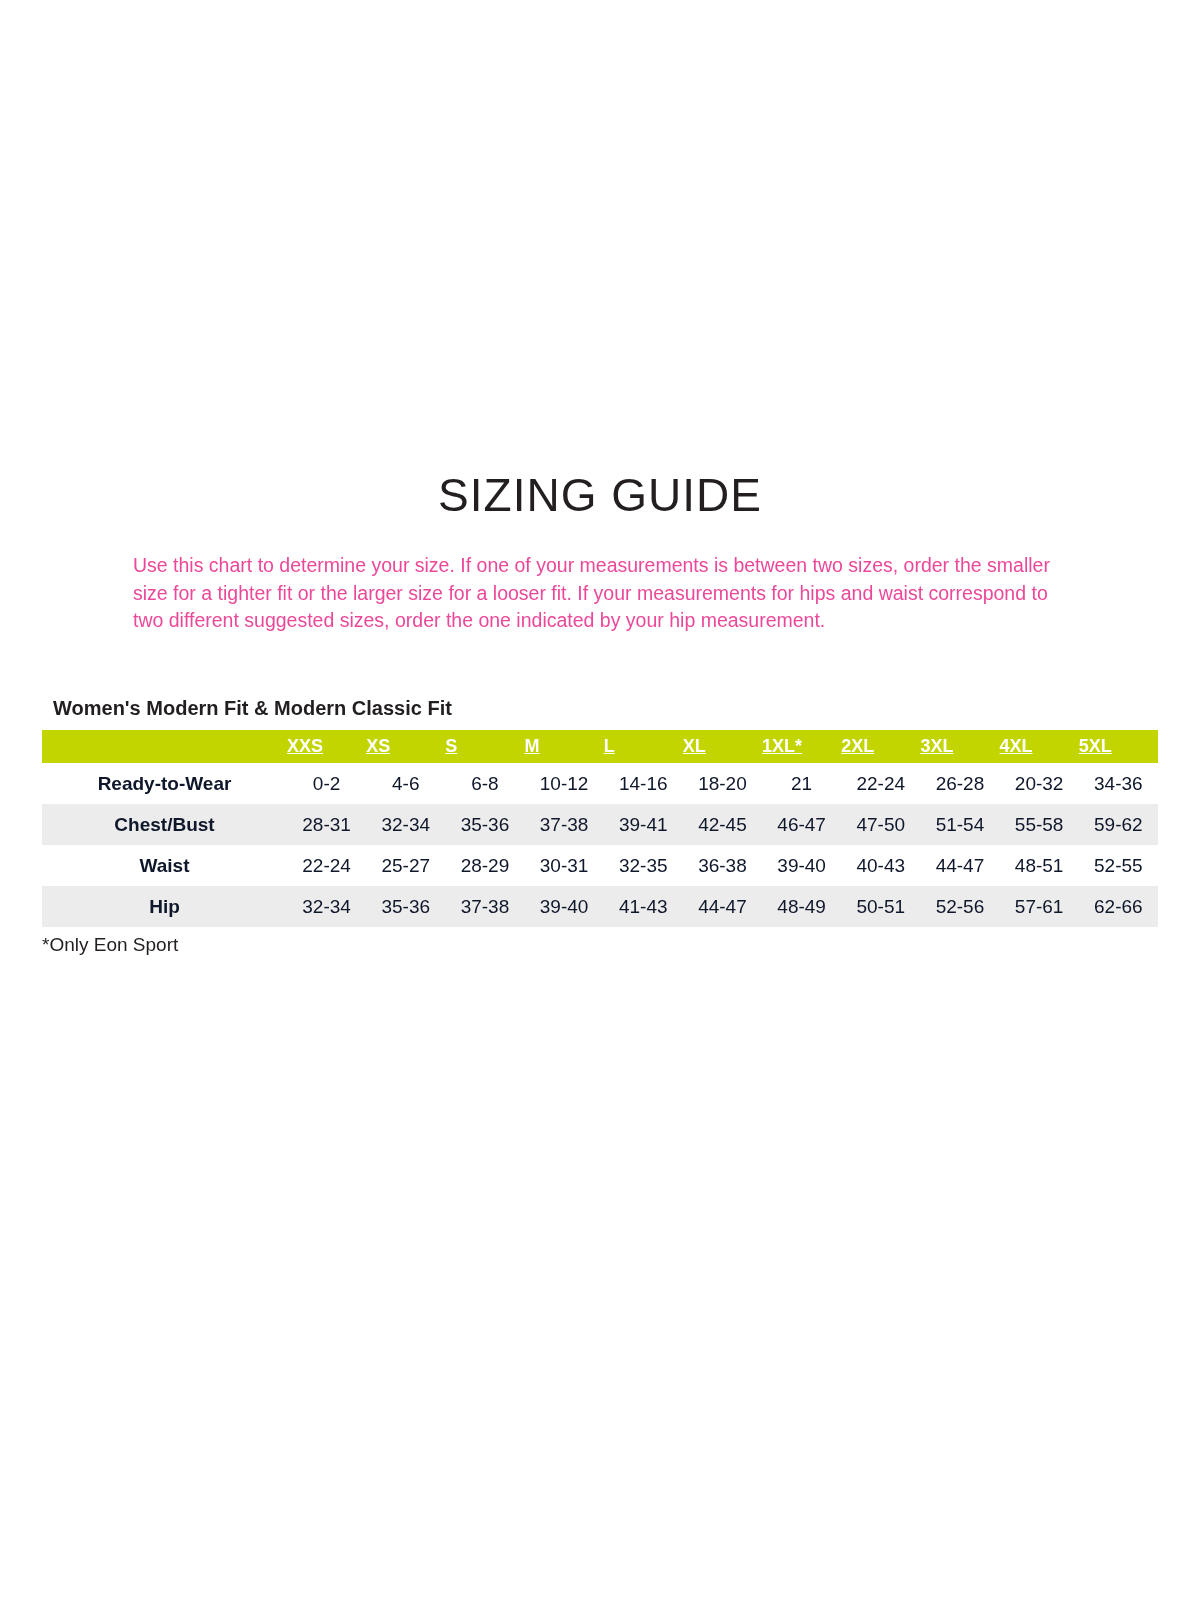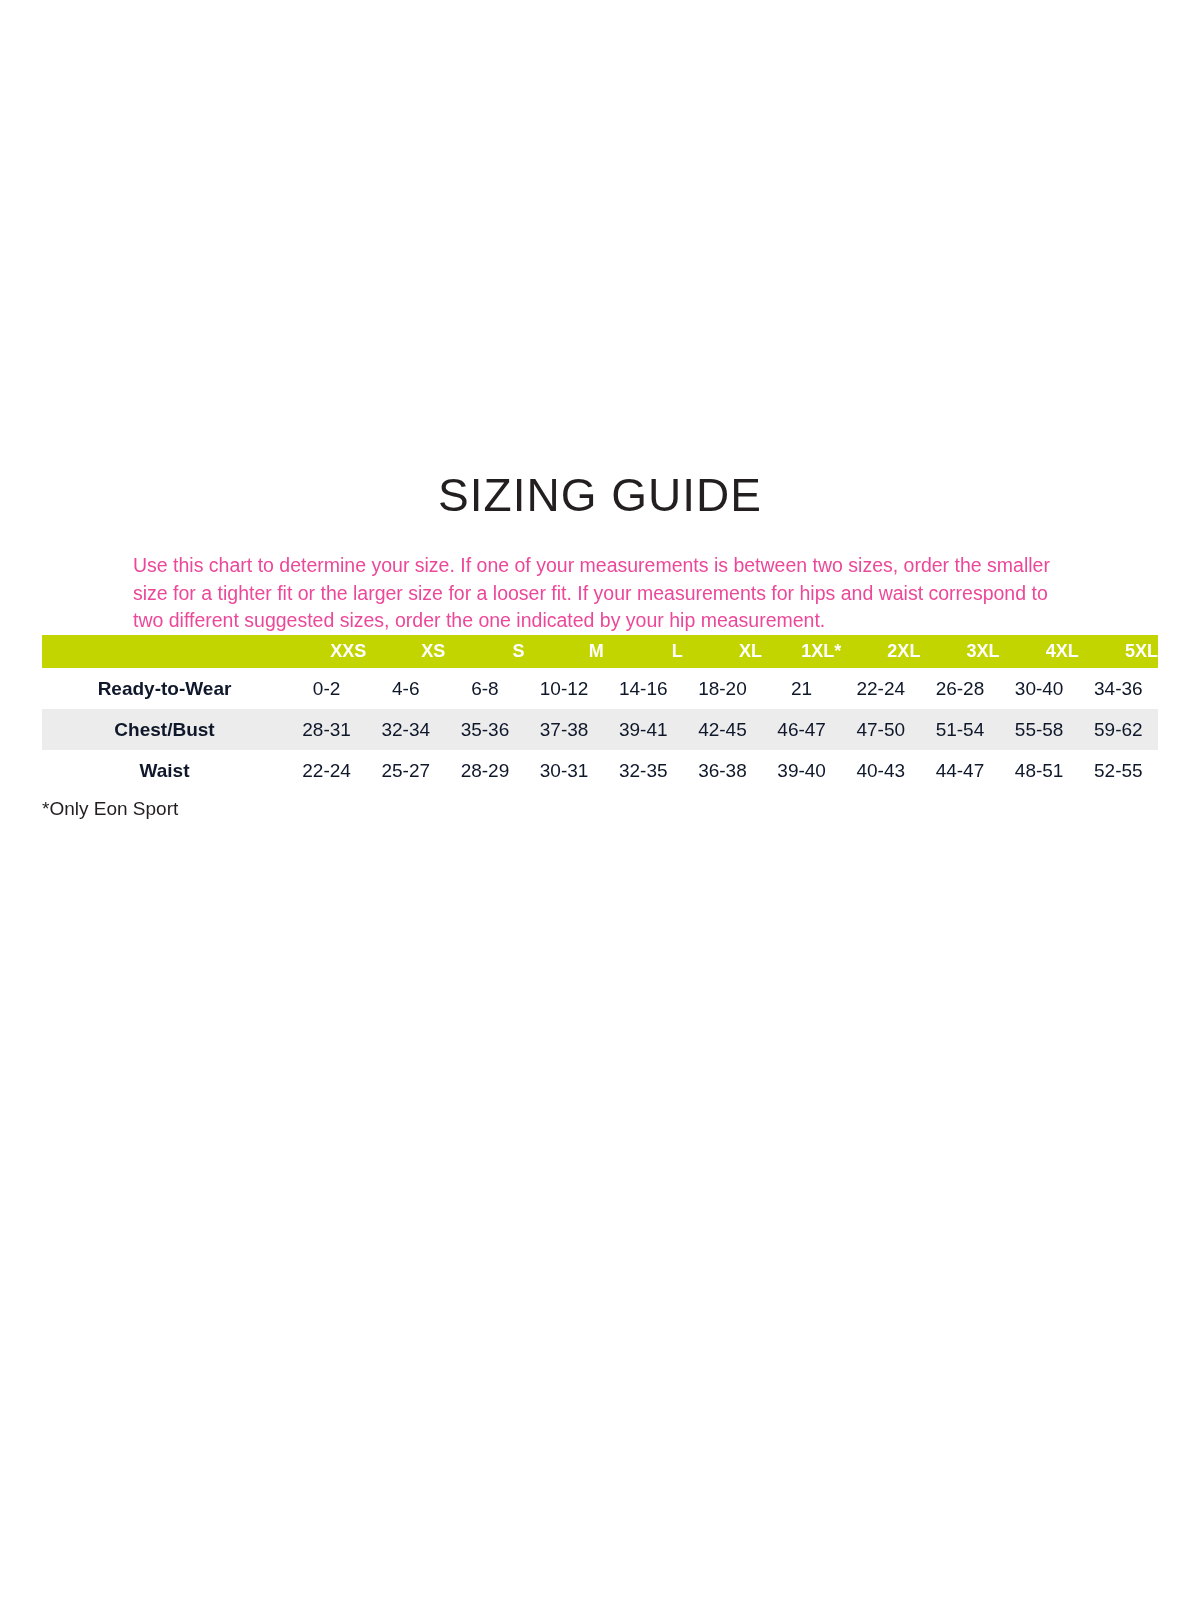--- a/index.html
+++ b/index.html
@@ -45,22 +45,23 @@
     border-collapse: collapse;
     table-layout: fixed;
   }
   table.size-table col.label-col { width: 245px; }
   table.size-table th {
     background: var(--header-bg, #c3d500);
     color: var(--header-text, #ffffff);
     font-size: 18px;
     font-weight: bold;
     height: 33px;
-    text-align: right;
+    text-align: left;
     padding: 0;
+    text-decoration: underline;
   }
   table.size-table td {
     font-size: 19px;
     height: 41px;
     text-align: center;
     padding: 0;
     color: #0f172a;
   }
   table.size-table td.row-label {
     font-weight: bold;
@@ -82,20 +83,21 @@
 </head>
 <body>
 
 <div class="page">
   <div class="content">
 
     <h1 class="title">SIZING GUIDE</h1>
 
     <p class="intro">Use this chart to determine your size. If one of your measurements is between two sizes, order the smaller size for a tighter fit or the larger size for a looser fit. If your measurements for hips and waist correspond to two different suggested sizes, order the one indicated by your hip measurement.</p>
 
+    <h2 class="section-heading">Women's Modern Fit &amp; Modern Classic Fit</h2>
 
     <table class="size-table">
       <colgroup>
         <col class="label-col">
       </colgroup>
       <thead>
         <tr id="size-table-head">
             <th></th>
             <th>XXS</th>
             <th>XS</th>
@@ -115,21 +117,21 @@
             <td class="row-label">Ready-to-Wear</td>
             <td>0-2</td>
             <td>4-6</td>
             <td>6-8</td>
             <td>10-12</td>
             <td>14-16</td>
             <td>18-20</td>
             <td>21</td>
             <td>22-24</td>
             <td>26-28</td>
-            <td>30-40</td>
+            <td>20-32</td>
             <td>34-36</td>
           </tr>
           <tr class="alt">
             <td class="row-label">Chest/Bust</td>
             <td>28-31</td>
             <td>32-34</td>
             <td>35-36</td>
             <td>37-38</td>
             <td>39-41</td>
             <td>42-45</td>
@@ -146,20 +148,34 @@
             <td>28-29</td>
             <td>30-31</td>
             <td>32-35</td>
             <td>36-38</td>
             <td>39-40</td>
             <td>40-43</td>
             <td>44-47</td>
             <td>48-51</td>
             <td>52-55</td>
           </tr>
+          <tr class="alt">
+            <td class="row-label">Hip</td>
+            <td>32-34</td>
+            <td>35-36</td>
+            <td>37-38</td>
+            <td>39-40</td>
+            <td>41-43</td>
+            <td>44-47</td>
+            <td>48-49</td>
+            <td>50-51</td>
+            <td>52-56</td>
+            <td>57-61</td>
+            <td>62-66</td>
+          </tr>
         </tbody>
     </table>
 
     <div class="table-footer">
       <div>*Only Eon Sport</div>
     </div>
 
   </div>
 </div>
 

